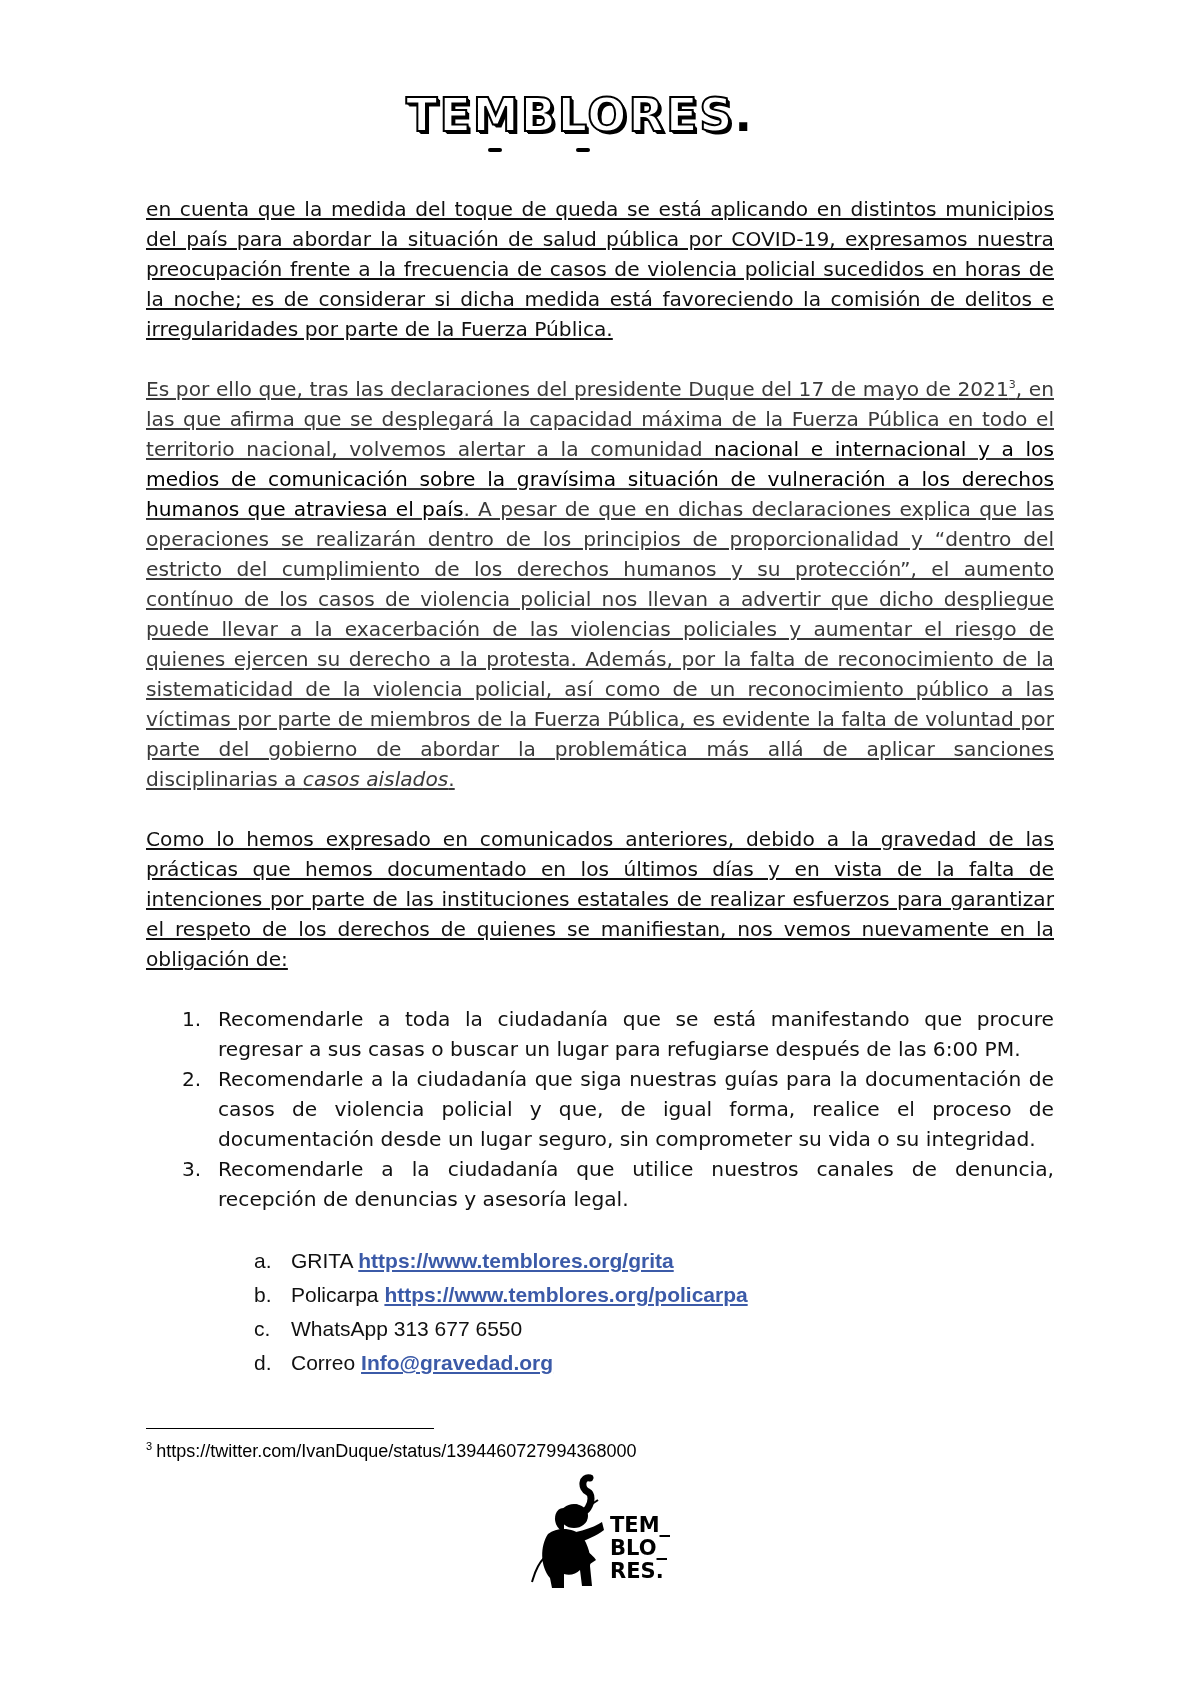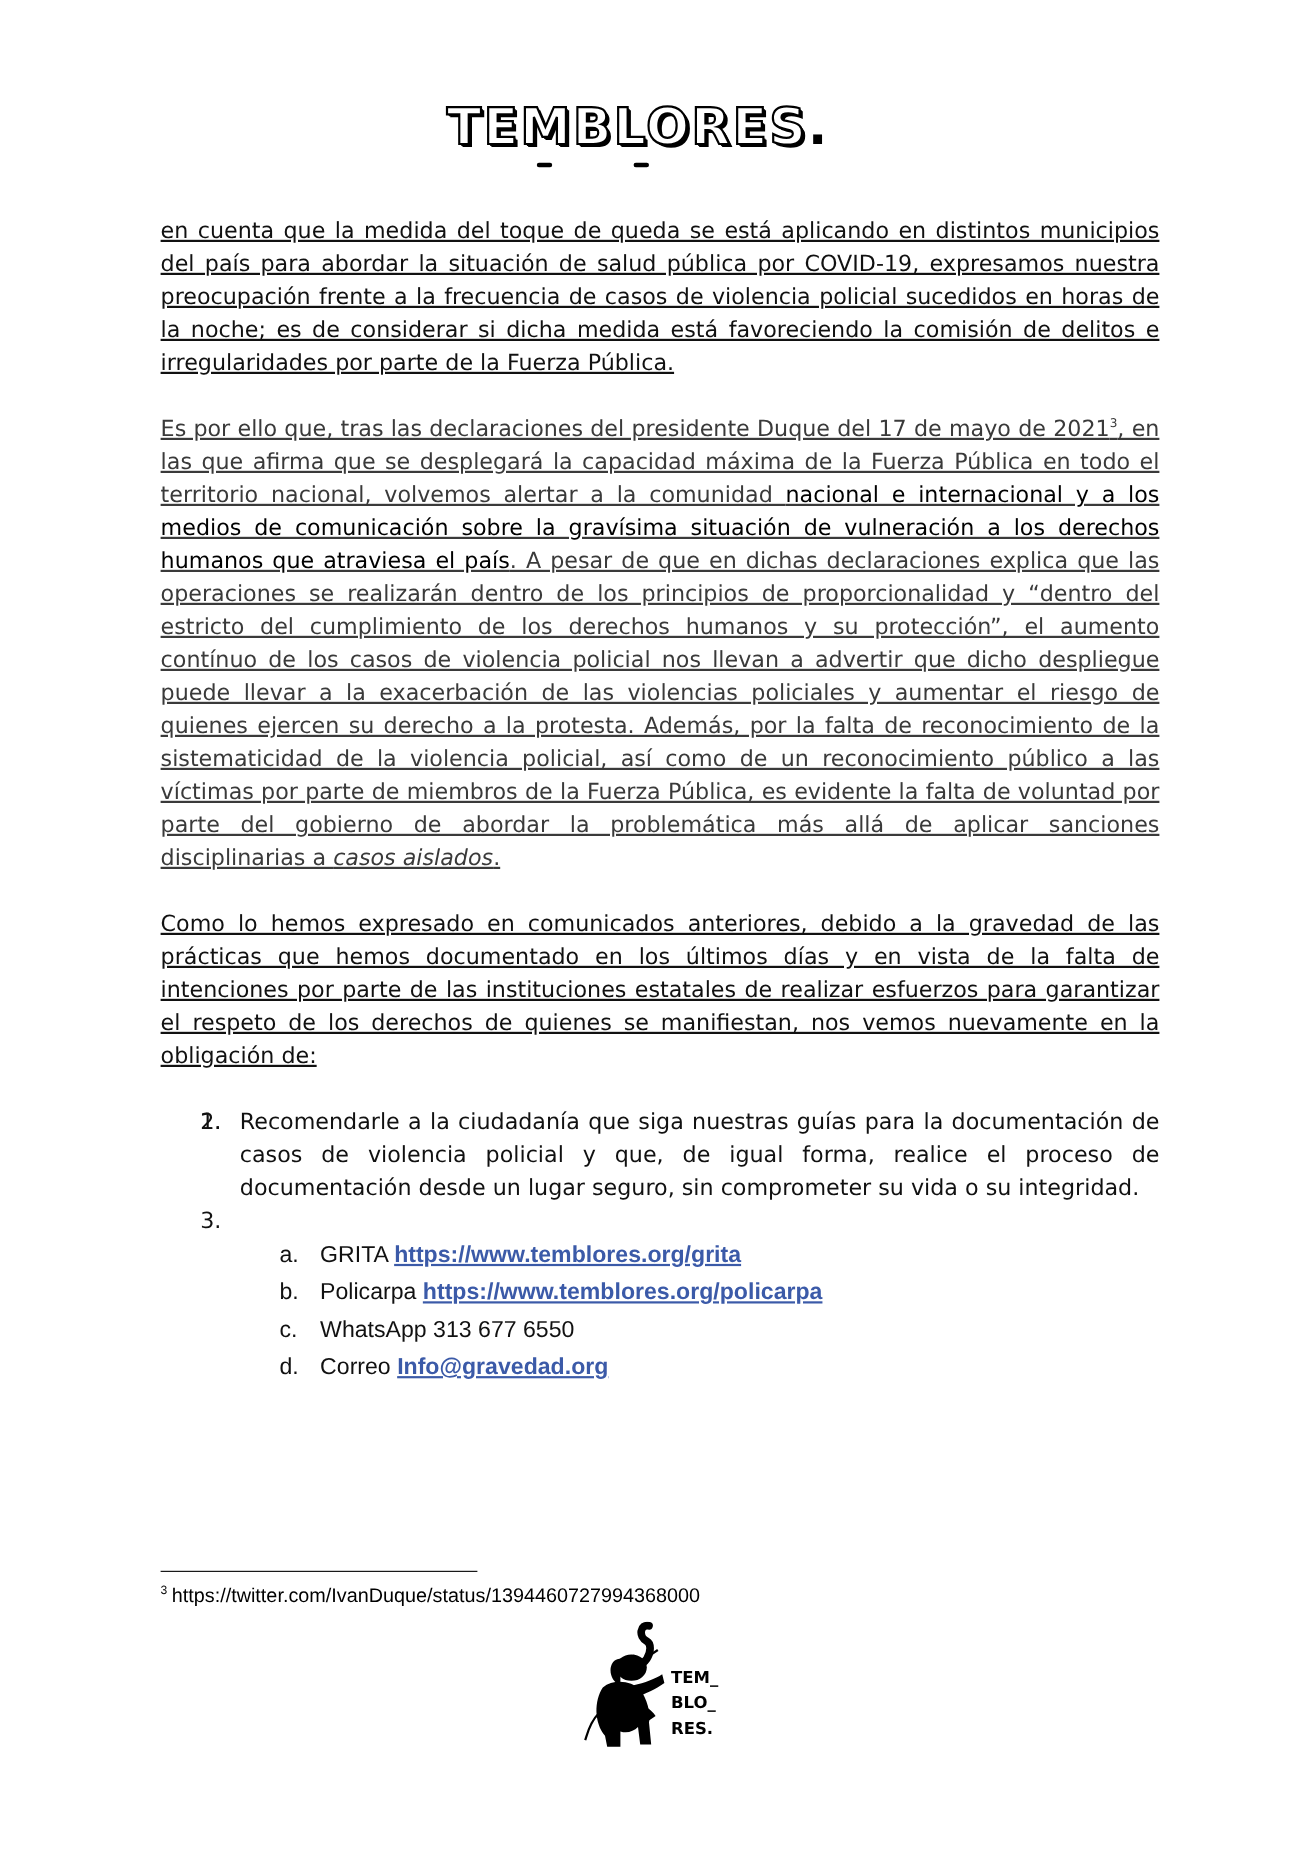--- a/index.html
+++ b/index.html
@@ -137,21 +137,21 @@
       top: 1474px;
       width: 160px;
       height: 120px;
     }
     .footer-wordmark {
       position: absolute;
       left: 80px;
       top: 40px;
       font-family: "DejaVu Sans", sans-serif;
       font-weight: bold;
-      font-size: 15px;
+      font-size: 21px;
       line-height: 23px;
       color: #000;
     }
   </style>
 </head>
 <body>
 
 <div class="header-logo">
   <span class="wordmark">
     <span>TEMBLORES</span><span class="dot">.</span>
@@ -165,27 +165,29 @@
 
   <p class="gray">
     <span>Es por ello que, tras las declaraciones del presidente Duque del 17 de mayo de 2021</span><sup class="fnref">3</sup><span>, en las que afirma que se desplegará la capacidad máxima de la Fuerza Pública en todo el territorio nacional, volvemos alertar a la comunidad </span><span class="dark">nacional e internacional y a los medios de comunicación sobre la gravísima situación de vulneración a los derechos humanos que atraviesa el país</span><span>. A pesar de que en dichas declaraciones explica que las operaciones se realizarán dentro de los principios de proporcionalidad y “dentro del estricto del cumplimiento de los derechos humanos y su protección”, el aumento contínuo de los casos de violencia policial nos llevan a advertir que dicho despliegue puede llevar a la exacerbación de las violencias policiales y aumentar el riesgo de quienes ejercen su derecho a la protesta. Además, por la falta de reconocimiento de la sistematicidad de la violencia policial, así como de un reconocimiento público a las víctimas por parte de miembros de la Fuerza Pública, es evidente la falta de voluntad por parte del gobierno de abordar la problemática más allá de aplicar sanciones disciplinarias a </span><em>casos aislados</em><span>.</span>
   </p>
 
   <p>Como lo hemos expresado en comunicados anteriores, debido a la gravedad de las prácticas que hemos documentado en los últimos días y en vista de la falta de intenciones por parte de las instituciones estatales de realizar esfuerzos para garantizar el respeto de los derechos de quienes se manifiestan, nos vemos nuevamente en la obligación de:</p>
 
   <ol class="ol">
     <li>
       <span class="num">1.</span>
+      <span>Recomendarle a toda la ciudadanía que se está manifestando que procure regresar a sus casas o buscar un lugar para refugiarse después de las 6:00 PM.</span>
     </li>
     <li>
       <span class="num">2.</span>
       <span>Recomendarle a la ciudadanía que siga nuestras guías para la documentación de casos de violencia policial y que, de igual forma, realice el proceso de documentación desde un lugar seguro, sin comprometer su vida o su integridad.</span>
     </li>
     <li>
       <span class="num">3.</span>
+      <span>Recomendarle a la ciudadanía que utilice nuestros canales de denuncia, recepción de denuncias y asesoría legal.</span>
     </li>
   </ol>
 
   <ul class="sublist">
     <li>
       <span class="letter">a.</span>
       <span>GRITA</span>
       <a class="link">https://www.temblores.org/grita</a>
     </li>
     <li>

